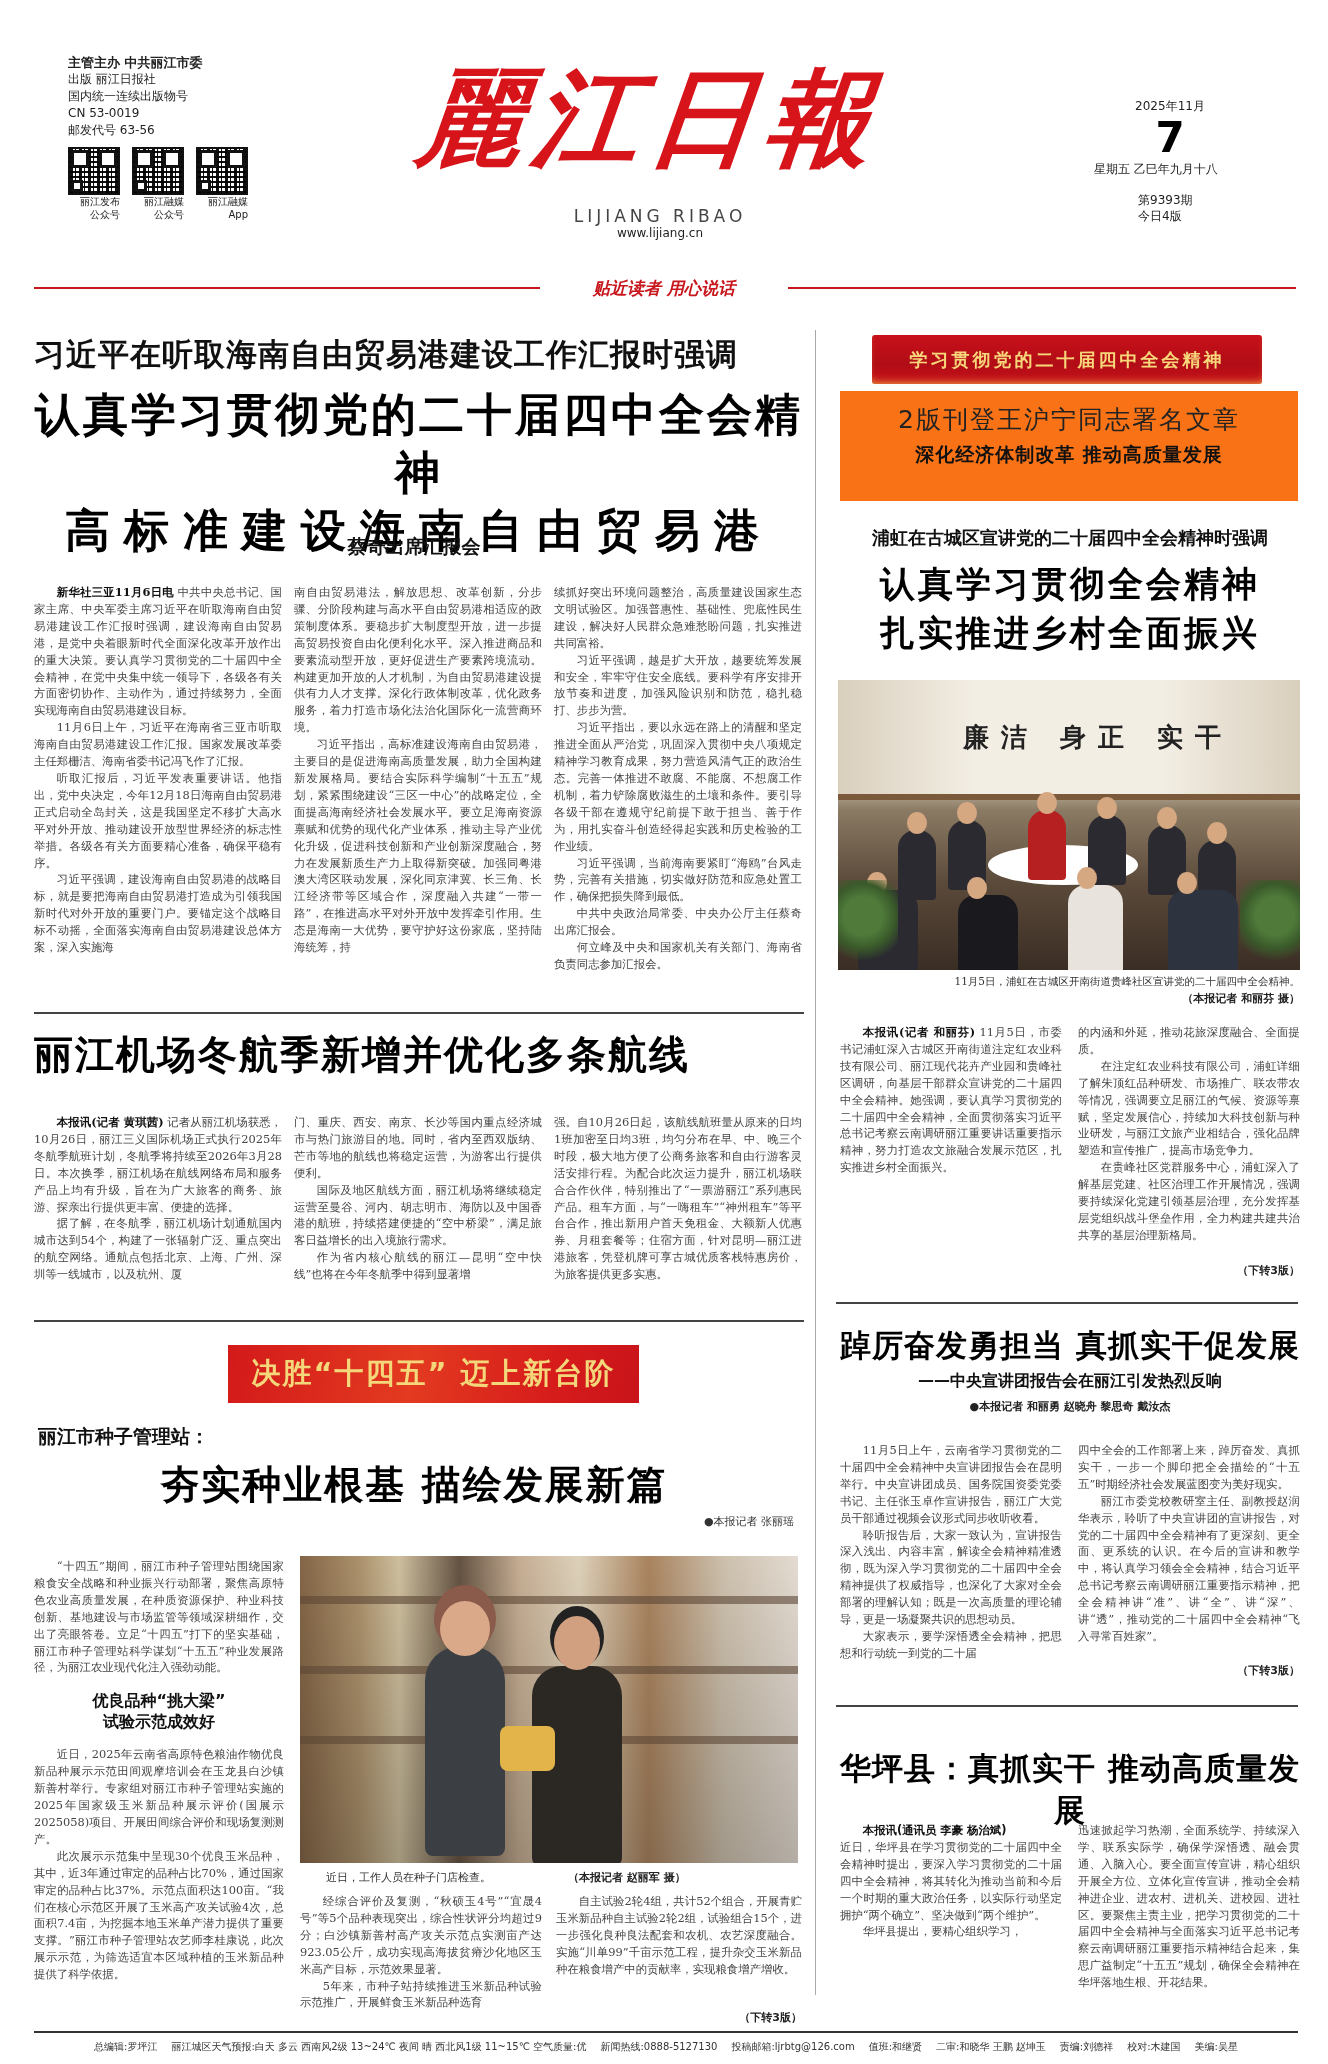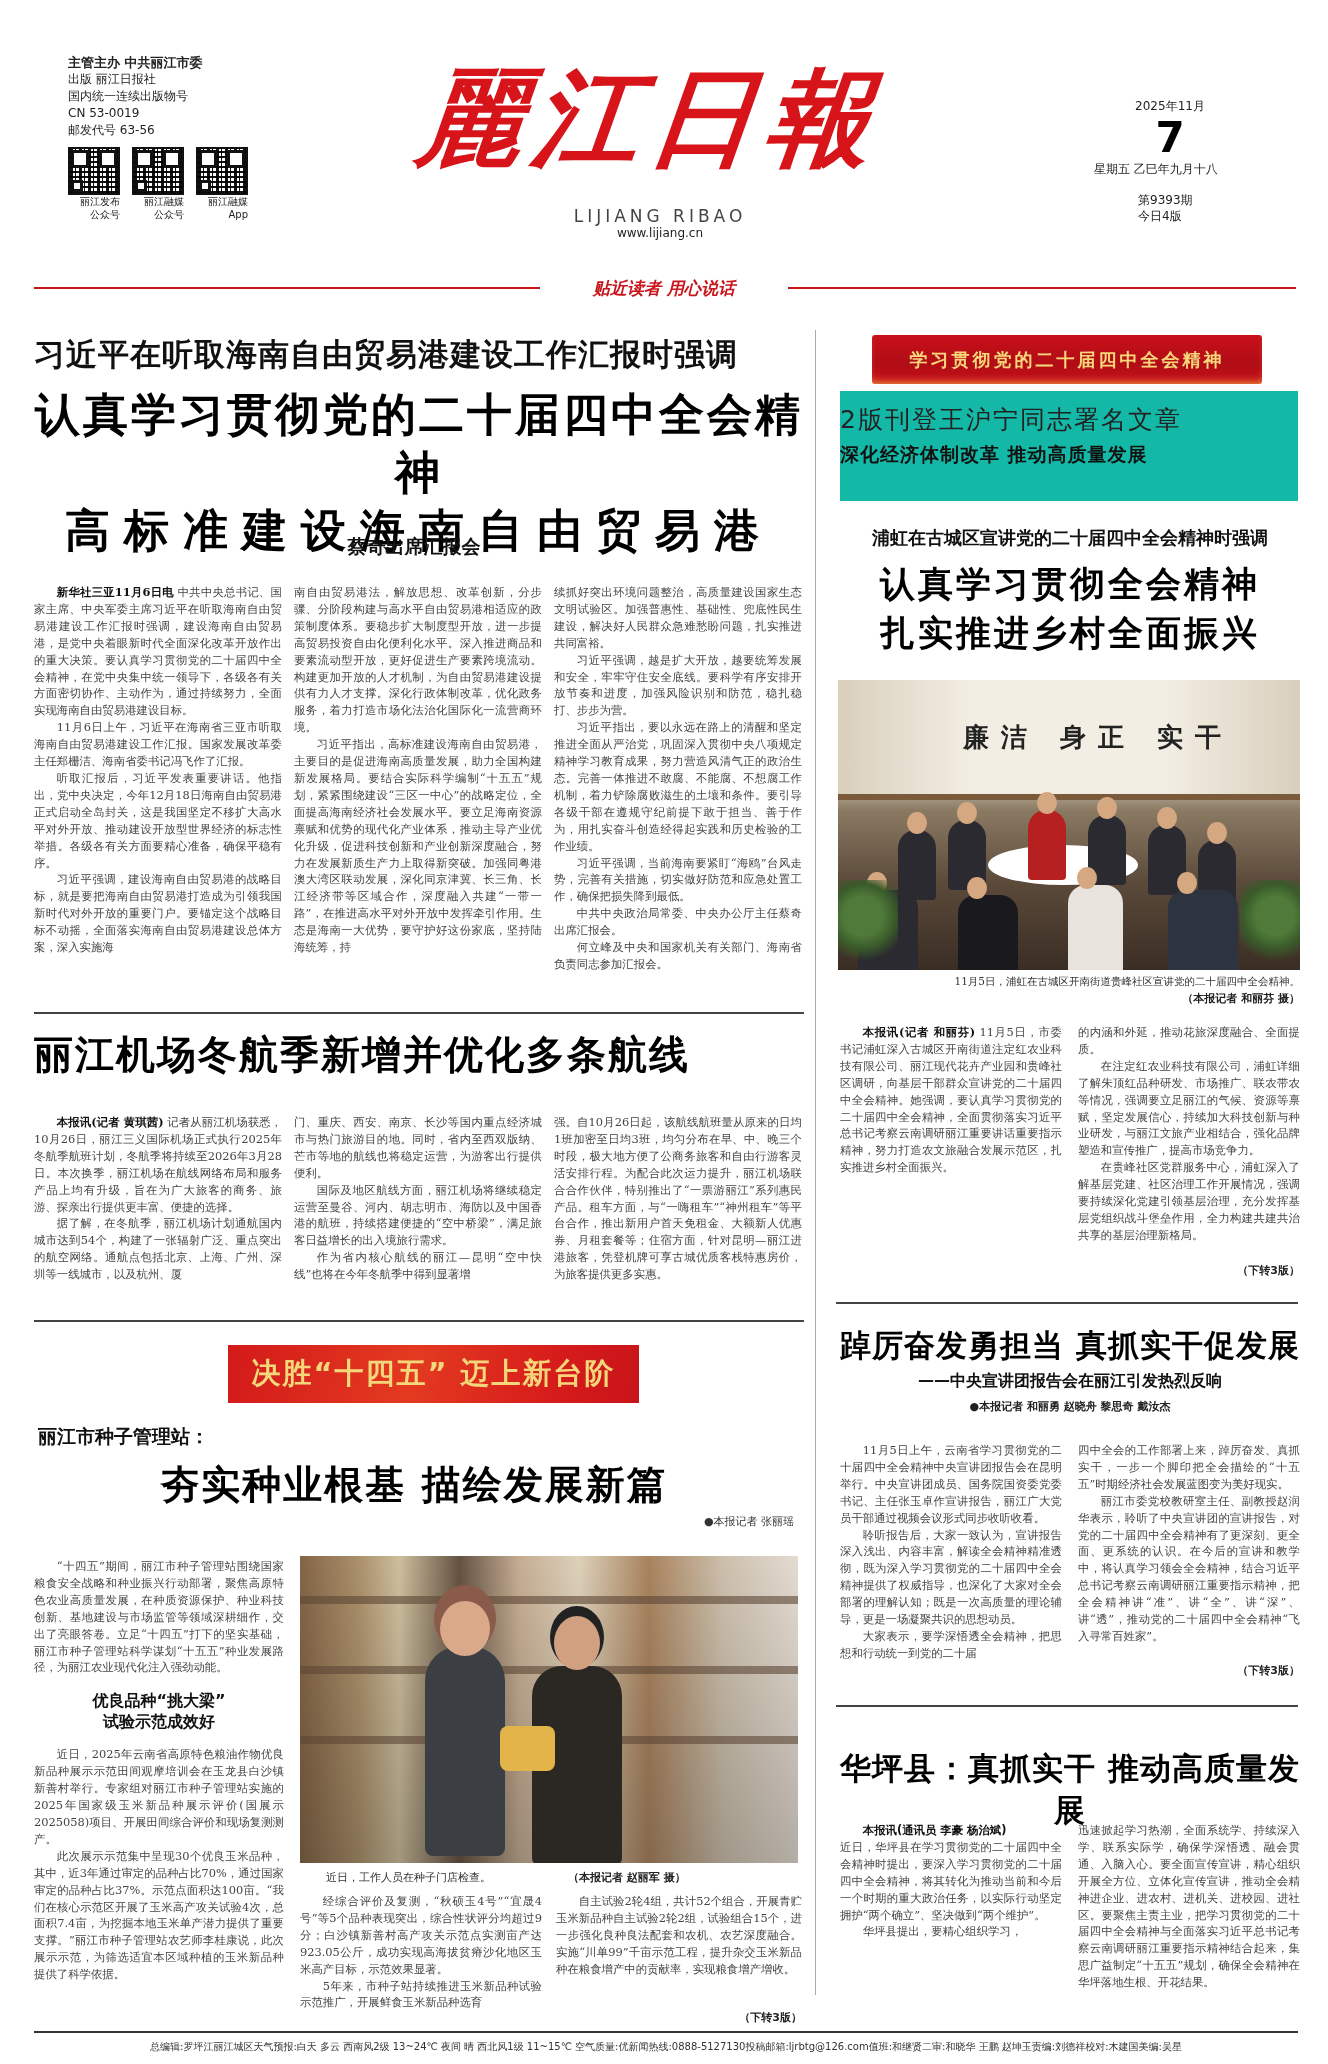--- a/index.html
+++ b/index.html
@@ -69,21 +69,21 @@
   .photo-seed .person1 .head { position:absolute; left:15px; top:-45px; width:50px; height:55px; background:#d9a98a; border-radius:50%; box-shadow: 0 -10px 0 6px #8a5a4a; }
   .photo-seed .person2 { position:absolute; left:232px; top:110px; width:90px; height:200px; background:#2b2824; border-radius:30px 30px 8px 8px; }
   .photo-seed .person2 .head { position:absolute; left:22px; top:-50px; width:46px; height:54px; background:#d0a080; border-radius:50%; box-shadow: 0 -6px 0 4px #222; }
   .photo-seed .bag { position:absolute; left:200px; top:170px; width:55px; height:45px; background:#e2b44a; border-radius:8px; }
   .photo-cap-seed-l { left: 326px; top: 1870px; font-size: 11px; color:#333; }
   .photo-cap-seed-r { left: 568px; top: 1870px; font-family:"DejaVu Sans",sans-serif; font-size: 11px; font-weight: bold; color:#222; }
 
   
   .study-banner { left: 872px; top: 335px; width: 390px; height: 49px; border-radius: 3px; background: linear-gradient(180deg,#c8101a 0%,#b10d16 60%,#c8101a 100%); display:flex; align-items:center; justify-content:center; box-shadow: inset 0 -6px 10px -6px #f6c24a; text-align: right; }
   .study-banner span { font-weight: bold; font-size: 18px; color: #f7d77a; letter-spacing: 3px; }
-  .wang-box { left: 840px; top: 391px; width: 458px; height: 110px; background: #14b8a6; text-align:left; }
+  .wang-box { left: 840px; top: 391px; width: 458px; height: 110px; background: #f97316; text-align:center; }
   .wang-box .l1 { font-family:"DejaVu Sans",sans-serif; font-size: 25px; color:#222; letter-spacing: 2px; margin-top: 12px; }
   .wang-box .l2 { font-weight: bold; font-size: 19px; color:#111; letter-spacing: 1px; margin-top: 6px; }
 
   .puhong-kicker { left: 836px; top: 526px; width: 468px; text-align:center; font-weight:bold; font-size: 18px; color:#111; }
   .puhong-h1 { left: 836px; top: 560px; width: 468px; text-align:center; font-family:"DejaVu Sans",sans-serif; font-weight:bold; font-size: 35px; letter-spacing: 3px; line-height: 49px; color:#000; }
   .photo-meeting { left: 838px; top: 680px; width: 462px; height: 290px; overflow:hidden; background: linear-gradient(180deg,#ece5d7 0%,#e6ddcc 30%,#8a7a63 45%,#5b4a3a 70%,#3a2d24 100%); }
   .photo-meeting .wall { position:absolute; left:0; top:0; width:100%; height:120px; background: linear-gradient(90deg,#d9cfbd,#f3eee4 30%,#f3eee4 70%,#d9cfbd); border-bottom: 6px solid #7a5a3a; }
   .photo-meeting .sign { position:absolute; left:125px; top:40px; font-size: 26px; font-weight:bold; color:#222; letter-spacing: 12px; }
   .photo-meeting .table { position:absolute; left:150px; top:165px; width:150px; height:40px; background:#fff; border-radius: 50%; }
   .photo-meeting .p { position:absolute; width:38px; height:70px; border-radius: 18px 18px 4px 4px; background:#2a2a30; }
@@ -94,21 +94,21 @@
 
   .h-report { left: 836px; top: 1325px; width: 468px; text-align:center; font-family:"DejaVu Sans",sans-serif; font-weight:bold; font-size: 31px; letter-spacing: 1px; color:#000; }
   .h-report-sub { left: 836px; top: 1371px; width: 468px; text-align:center; font-weight:bold; font-size: 16px; color:#111; }
   .h-report-by { left: 836px; top: 1399px; width: 468px; text-align:center; font-family:"DejaVu Sans",sans-serif; font-size: 11px; font-weight:bold; color:#222; }
 
   .h-huaping { left: 836px; top: 1748px; width: 468px; text-align:center; font-family:"DejaVu Sans",sans-serif; font-weight:bold; font-size: 31px; letter-spacing: 1px; color:#000; }
 
   .turn { font-family:"DejaVu Sans",sans-serif; font-weight:bold; font-size: 11px; color:#222; text-align:right; }
 
   .footer-line { left: 34px; top: 2031px; width: 1264px; height: 2px; background:#333; }
-  .footer { left: 34px; top: 2040px; width: 1264px; font-family:"DejaVu Sans",sans-serif; font-size: 10px; color:#333; white-space: nowrap; display:flex; gap: 0; justify-content:center; }
+  .footer { left: 34px; top: 2040px; width: 1264px; font-family:"DejaVu Sans",sans-serif; font-size: 10px; color:#333; white-space: nowrap; display:flex; gap: 14px; justify-content:center; }
 </style>
 </head>
 <body>
 
 <div class="abs mast-left">
   <div class="l0">主管主办  中共丽江市委</div>
   <div>出版  丽江日报社</div>
   <div>国内统一连续出版物号</div>
   <div>CN 53-0019</div>
   <div>邮发代号  63-56</div>

